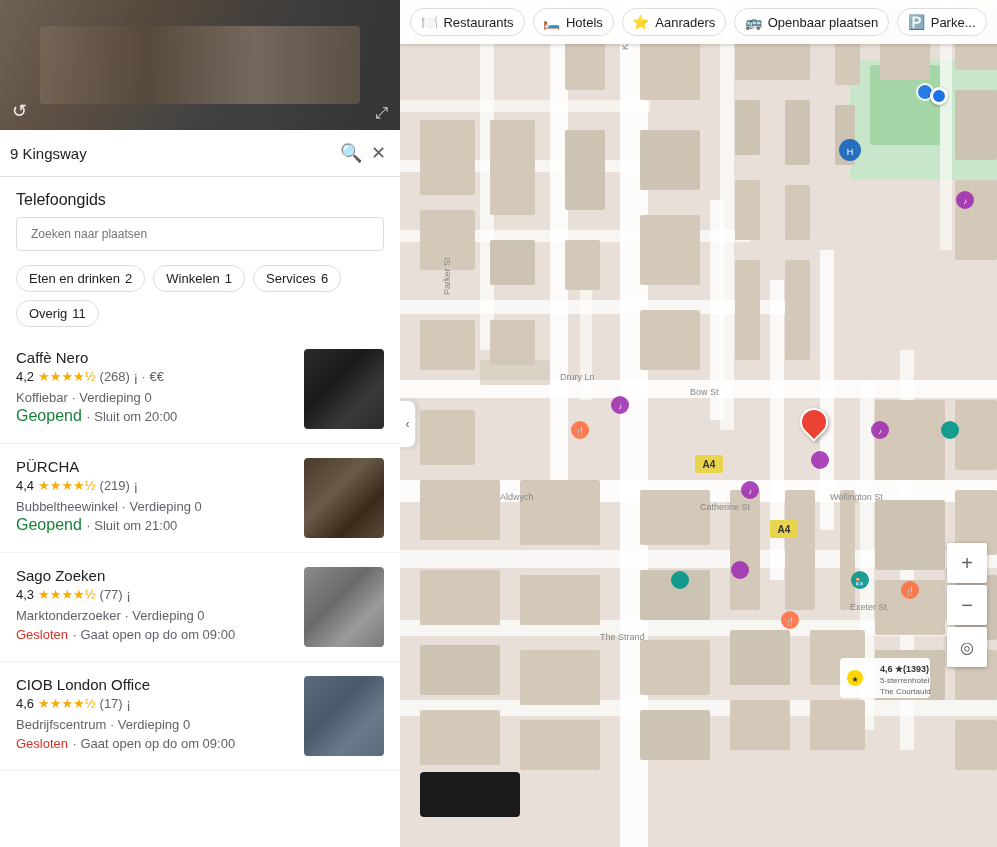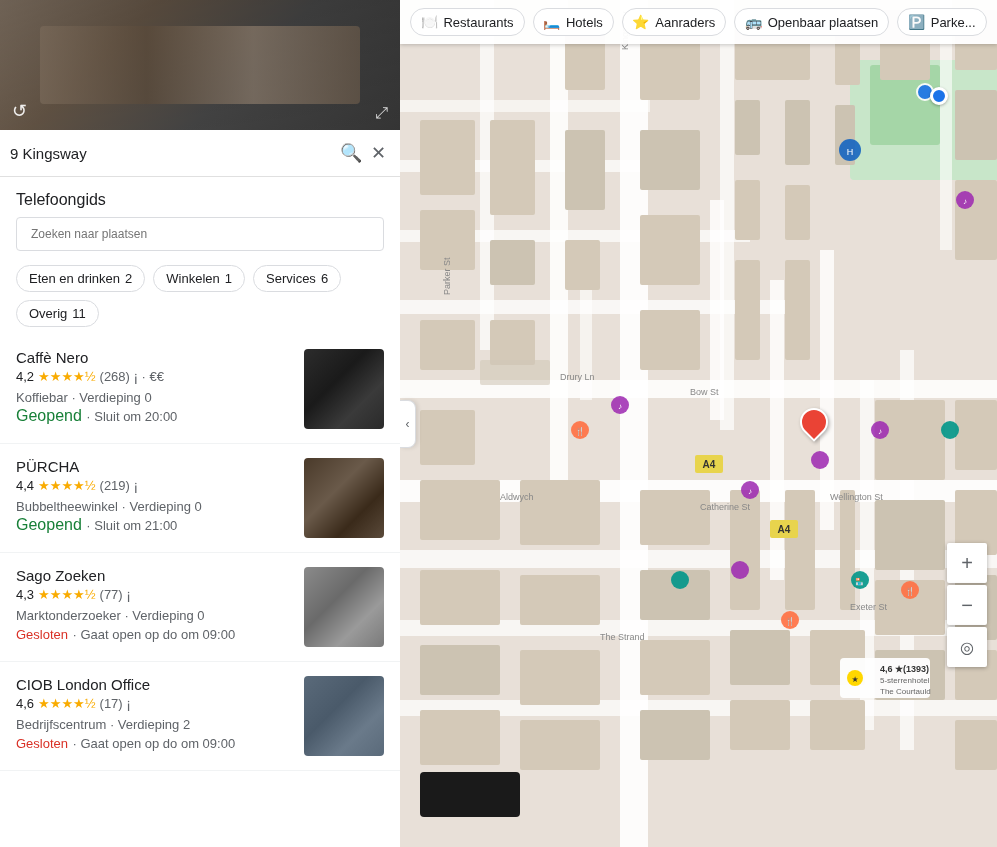--- a/index.html
+++ b/index.html
@@ -486,21 +486,21 @@
           <span class="stars">
             <span class="star">★</span>
             <span class="star">★</span>
             <span class="star">★</span>
             <span class="star">★</span>
             <span class="star-half">½</span>
           </span>
           <span class="review-count">(17)</span>
           <span class="info-icon">ℹ</span>
         </div>
-        <div class="place-type">Bedrijfscentrum · Verdieping 2</div>
+        <div class="place-type">Bedrijfscentrum · Verdieping 0</div>
         <div>
           <span class="place-status-closed">Gesloten</span>
           <span class="place-status-text"> · Gaat open op do om 09:00</span>
         </div>
       </div>
       <div class="place-thumb thumb-ciob"></div>
     </div>
 
   </div>
 </div>

